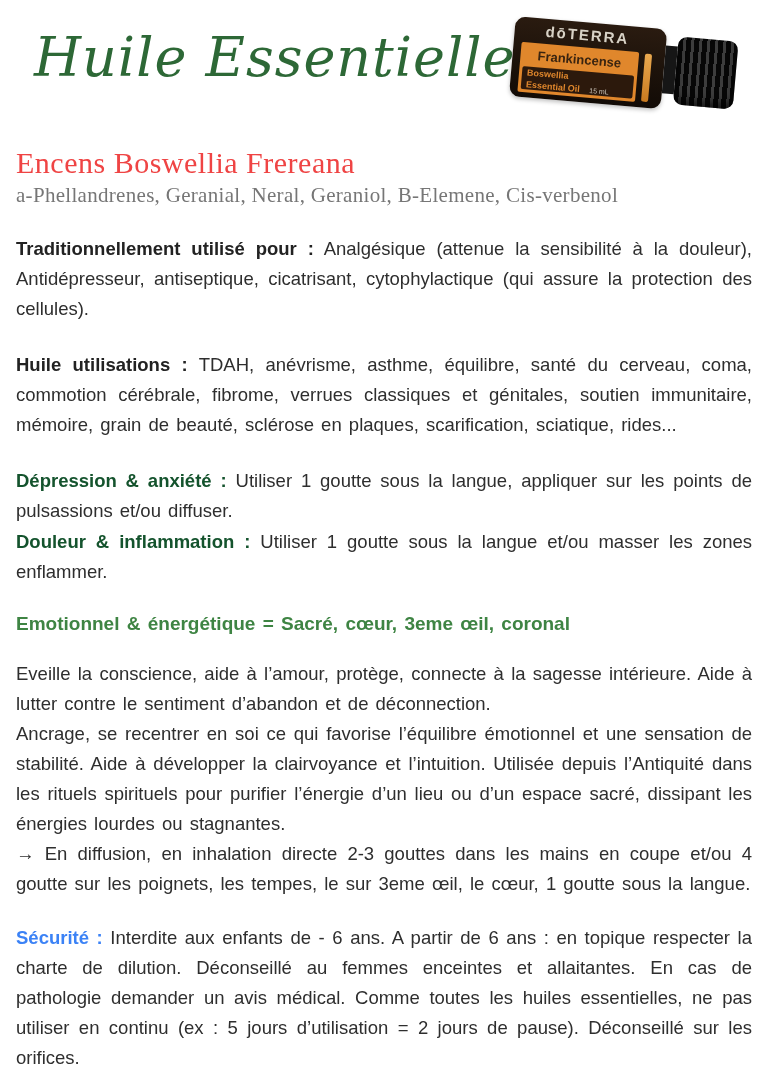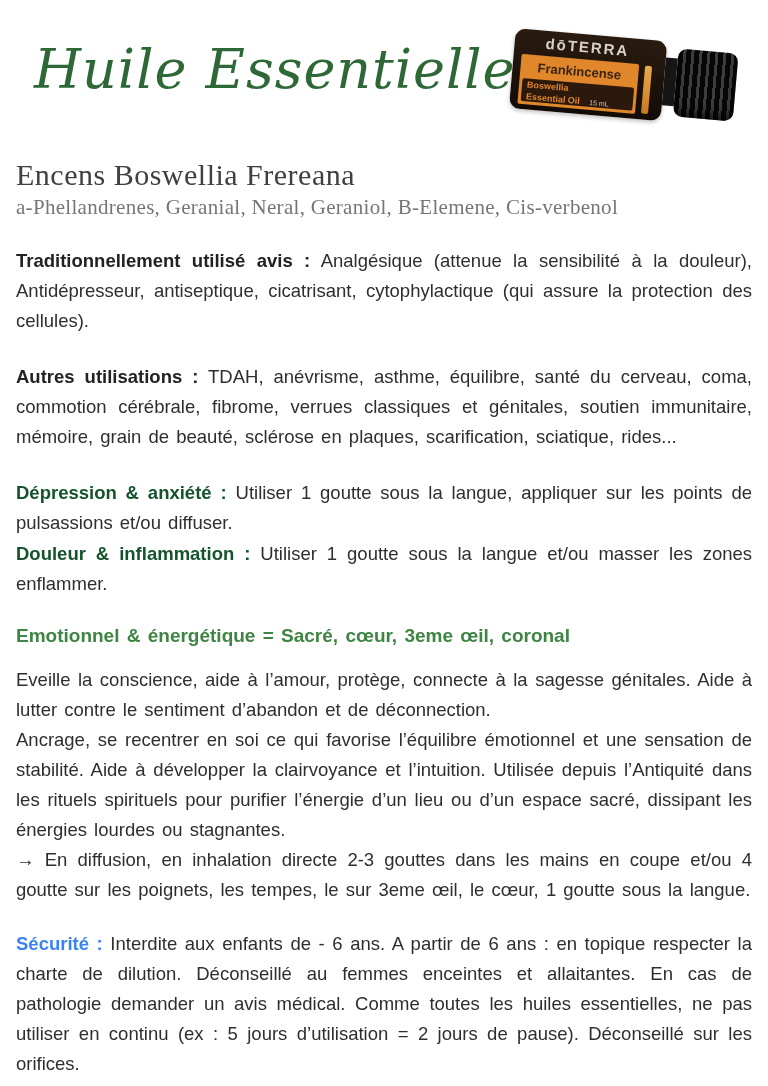--- a/index.html
+++ b/index.html
@@ -16,21 +16,20 @@
     width: 768px;
     height: 1086px;
     padding: 18px 16px 0 16px;
     background: #ffffff;
   }
 
   
   .header {
     position: relative;
     height: 112px;
-    margin-top: 12px;
   }
   .script-title {
     position: absolute;
     left: 18px;
     top: 8px;
     font-family: "DejaVu Serif", serif;
     font-style: italic;
     font-weight: normal;
     font-size: 54px;
     color: #2d6836;
@@ -118,21 +117,21 @@
     background: repeating-linear-gradient(90deg, #070707 0px, #070707 5px, #3d3d3d 5px, #3d3d3d 8px);
     box-shadow: inset 0 -6px 8px rgba(0,0,0,0.6);
   }
 
   
   .product-heading {
     margin-top: 16px;
     font-family: "Liberation Serif", serif;
     font-weight: normal;
     font-size: 30px;
-    color: #404040;
+    color: #ef4444;
     letter-spacing: 0.5px;
   }
   .product-components {
     margin-top: 3px;
     font-family: "Liberation Serif", serif;
     font-size: 21px;
     color: #767676;
     letter-spacing: 0.3px;
   }
 
@@ -154,21 +153,21 @@
   .lead-red { font-weight: bold; color: #3b82f6; }
 
   .remedies { margin-top: 26px; }
   .remedy { margin-bottom: 1px; }
 
   .emotional { margin-top: 22px; }
   .emotional-heading {
     font-size: 19px;
     font-weight: bold;
     color: #3e8443;
-    margin-bottom: 14px;
+    margin-bottom: 20px;
     text-align: left;
   }
   .emotional p { margin: 0; }
 
   .safety { margin-top: 24px; }
 </style>
 </head>
 <body>
 
 <div class="page">
@@ -194,35 +193,35 @@
         <div class="bottle-cap"></div>
       </div>
     </div>
   </div>
 
   <h2 class="product-heading">Encens Boswellia Frereana</h2>
   <div class="product-components">a-Phellandrenes, Geranial, Neral, Geraniol, B-Elemene, Cis-verbenol</div>
 
   <div class="body-text">
 
-    <p class="para intro-para"><span class="lead-black">Traditionnellement utilisé avis :</span> <span>Analgésique (attenue la sensibilité à la douleur), Antidépresseur, antiseptique, cicatrisant, cytophylactique (qui assure la protection des cellules).</span></p>
-
-    <p class="para intro-para"><span class="lead-black">Autres utilisations :</span> <span>TDAH, anévrisme, asthme, équilibre, santé du cerveau, coma, commotion cérébrale, fibrome, verrues classiques et génitales, soutien immunitaire, mémoire, grain de beauté, sclérose en plaques, scarification, sciatique, rides...</span></p>
+    <p class="para intro-para"><span class="lead-black">Traditionnellement utilisé pour :</span> <span>Analgésique (attenue la sensibilité à la douleur), Antidépresseur, antiseptique, cicatrisant, cytophylactique (qui assure la protection des cellules).</span></p>
+
+    <p class="para intro-para"><span class="lead-black">Huile utilisations :</span> <span>TDAH, anévrisme, asthme, équilibre, santé du cerveau, coma, commotion cérébrale, fibrome, verrues classiques et génitales, soutien immunitaire, mémoire, grain de beauté, sclérose en plaques, scarification, sciatique, rides...</span></p>
 
     <div class="remedies">
       <p class="para remedy"><span class="lead-pink">Dépression &amp; anxiété :</span> <span>Utiliser 1 goutte sous la langue, appliquer sur les points de pulsassions et/ou diffuser.</span></p>
 
 
 
       <p class="para remedy"><span class="lead-pink">Douleur &amp; inflammation :</span> <span>Utiliser 1 goutte sous la langue et/ou masser les zones enflammer.</span></p>
     </div>
 
     <div class="emotional">
       <div class="emotional-heading">Emotionnel &amp; énergétique = Sacré, cœur, 3eme œil, coronal</div>
-      <p class="para">Eveille la conscience, aide à l’amour, protège, connecte à la sagesse génitales. Aide à lutter contre le sentiment d’abandon et de déconnection.</p>
+      <p class="para">Eveille la conscience, aide à l’amour, protège, connecte à la sagesse intérieure. Aide à lutter contre le sentiment d’abandon et de déconnection.</p>
       <p class="para">Ancrage, se recentrer en soi ce qui favorise l’équilibre émotionnel et une sensation de stabilité. Aide à développer la clairvoyance et l’intuition. Utilisée depuis l’Antiquité dans les rituels spirituels pour purifier l’énergie d’un lieu ou d’un espace sacré, dissipant les énergies lourdes ou stagnantes.</p>
       <p class="para">→ En diffusion, en inhalation directe 2-3 gouttes dans les mains en coupe et/ou 4 goutte sur les poignets, les tempes, le sur 3eme œil, le cœur, 1 goutte sous la langue.</p>
     </div>
 
     <p class="para safety"><span class="lead-red">Sécurité :</span> <span>Interdite aux enfants de - 6 ans. A partir de 6 ans : en topique respecter la charte de dilution. Déconseillé au femmes enceintes et allaitantes. En cas de pathologie demander un avis médical. Comme toutes les huiles essentielles, ne pas utiliser en continu (ex : 5 jours d’utilisation = 2 jours de pause). Déconseillé sur les orifices.</span></p>
 
   </div>
 
 </div>
 

